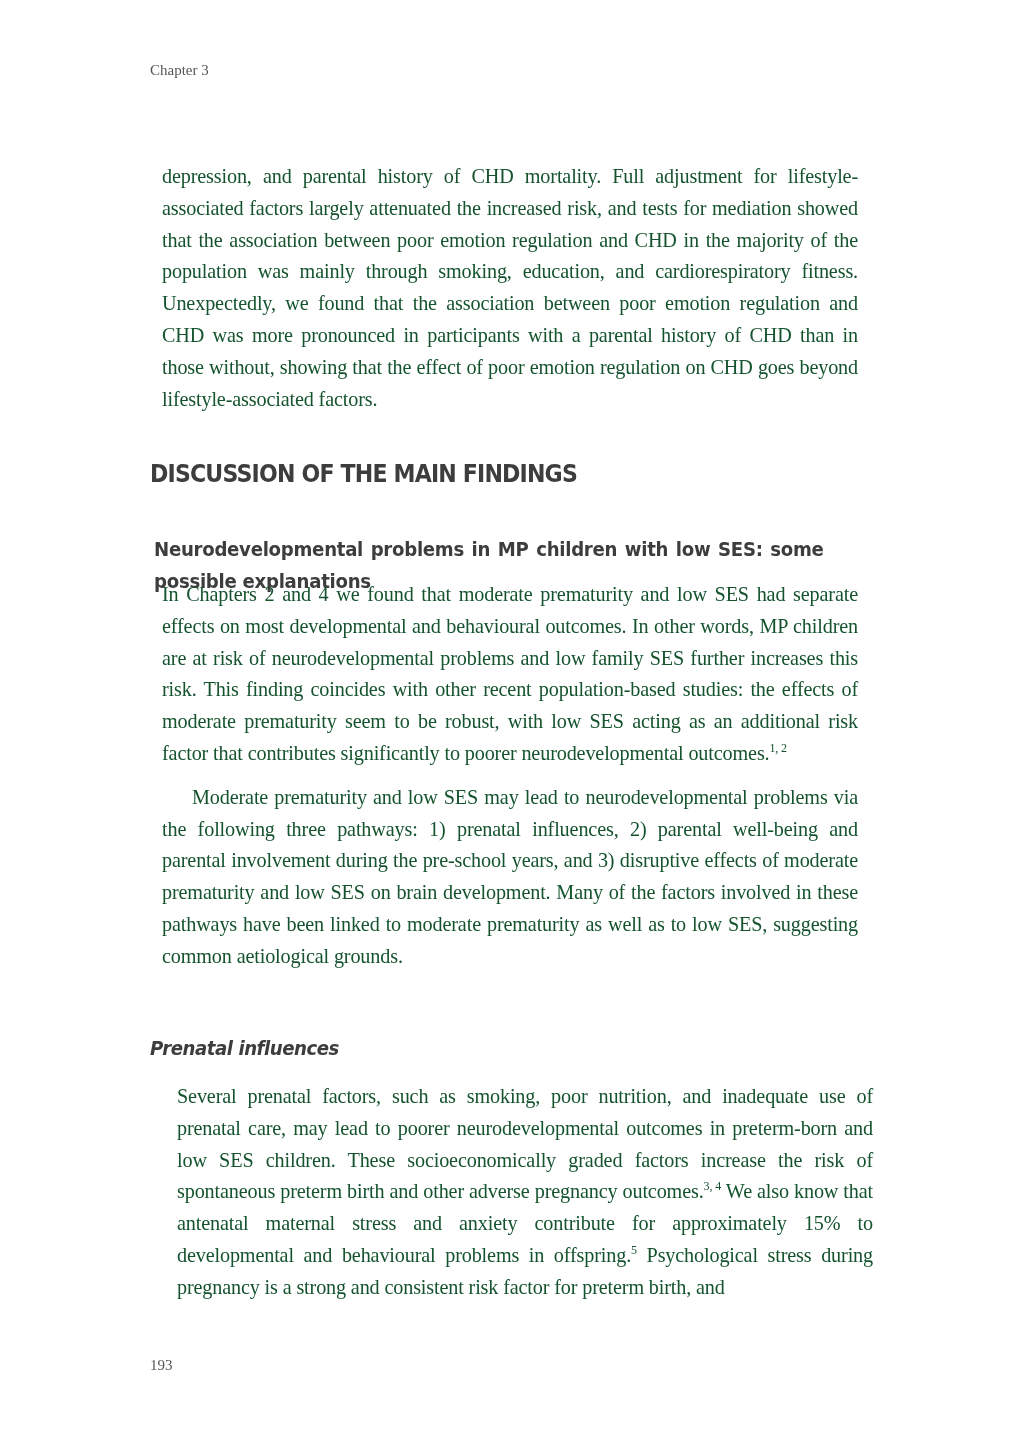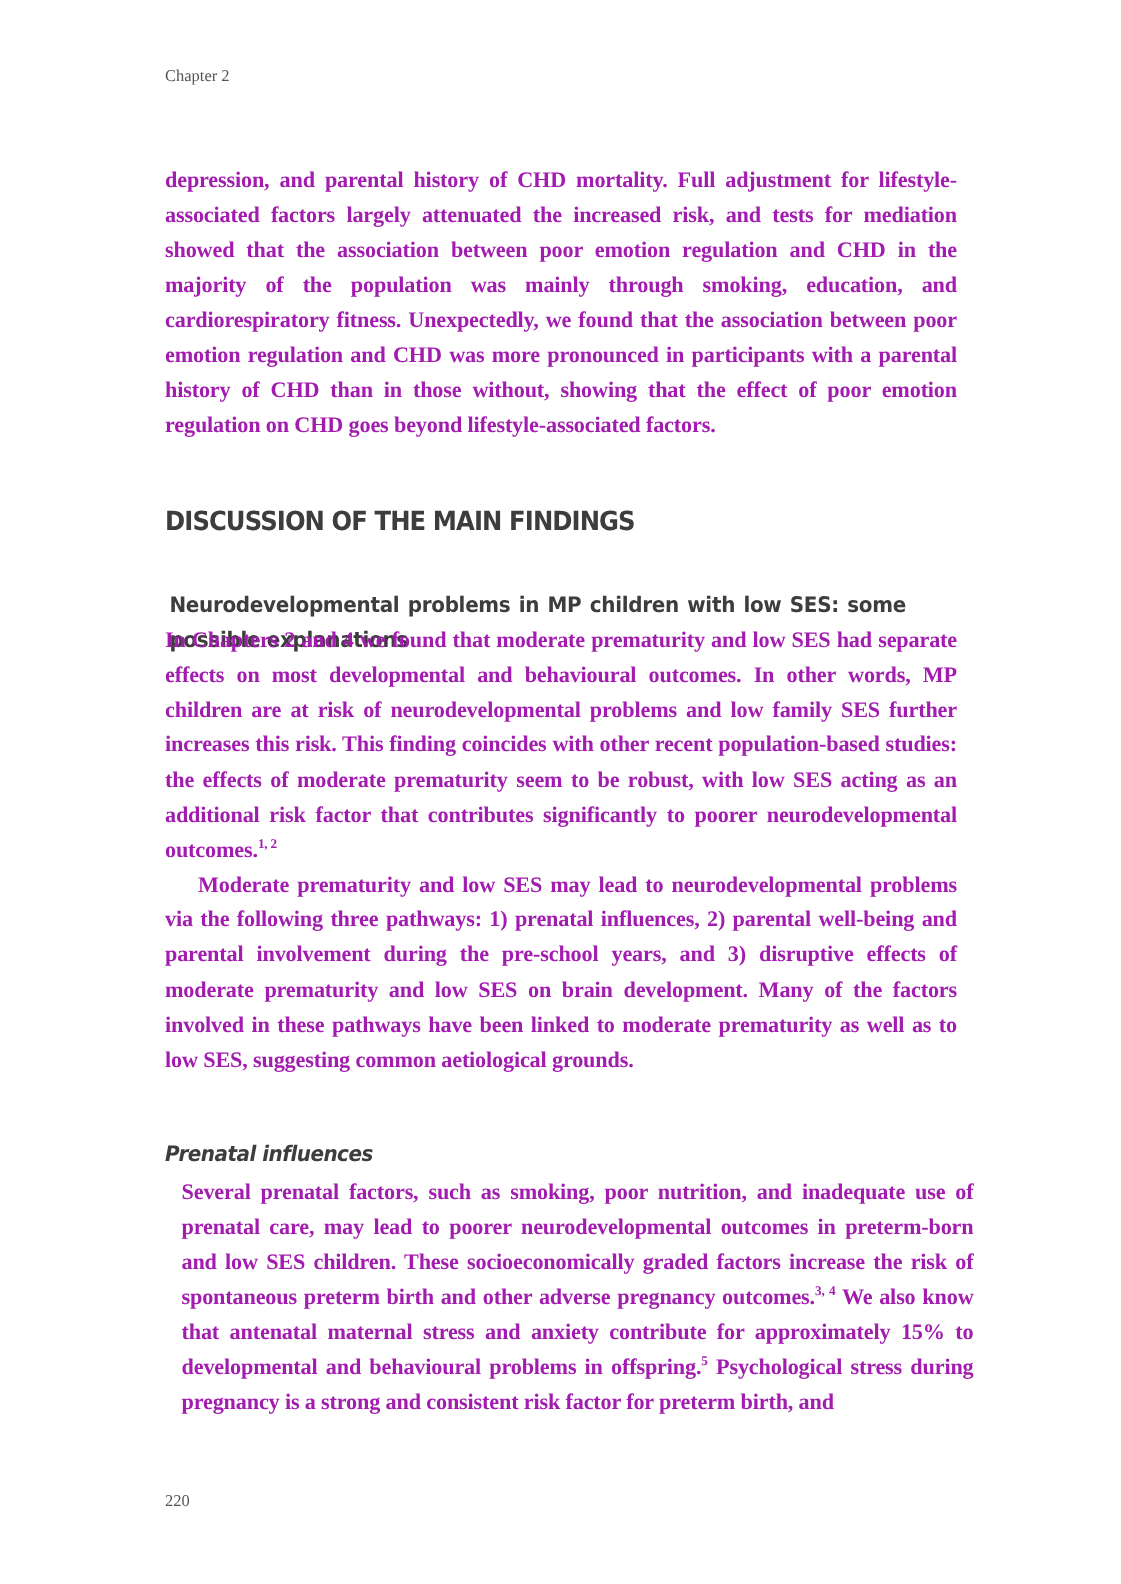--- a/index.html
+++ b/index.html
@@ -9,23 +9,22 @@
       position: absolute; left: 150px; top: 62px;
       font-family: "Liberation Serif", serif; font-size: 15px; color: #555;
     }
     .folio {
       position: absolute; left: 150px; top: 1357px;
       font-family: "Liberation Serif", serif; font-size: 15px; color: #555;
     }
     .para {
       font-family: "Liberation Serif", serif;
       font-size: 20.2px; line-height: 31.8px;
-      text-align: justify; margin: 0; color: #a21caf;
+      text-align: justify; margin: 12px; color: #14532d;
       letter-spacing: -0.15px;
-      font-weight: bold;
     }
     .para.indent { text-indent: 30px; }
     .para sup { font-size: 12px; line-height: 0; vertical-align: 8px; }
     .block1 { position: absolute; top: 149px; left: 0; width: 720px; }
     .h1 {
       position: absolute; top: 460px; left: 0;
       font-family: "DejaVu Sans", sans-serif; font-weight: bold;
       font-size: 24px; color: #3d3d3d; letter-spacing: -0.9px; margin: 0;
       transform: scaleX(0.92); transform-origin: left;
     }
@@ -41,21 +40,21 @@
       position: absolute; top: 1037px; left: 0;
       font-family: "DejaVu Sans", sans-serif; font-style: italic;
       font-size: 19.5px; color: #3d3d3d; margin: 0; letter-spacing: -0.5px;
       transform: scaleX(0.93); transform-origin: left;
     }
     .block3 { position: absolute; top: 1069px; left: 15px; width: 720px; }
   </style>
 </head>
 <body>
 
-<div class="running-head">Chapter 2</div>
+<div class="running-head">Chapter 3</div>
 
 <div class="page">
   <div class="block1">
     <p class="para">depression, and parental history of CHD mortality. Full adjustment for lifestyle-associated factors largely attenuated the increased risk, and tests for mediation showed that the association between poor emotion regulation and CHD in the majority of the population was mainly through smoking, education, and cardiorespiratory fitness. Unexpectedly, we found that the association between poor emotion regulation and CHD was more pronounced in participants with a parental history of CHD than in those without, showing that the effect of poor emotion regulation on CHD goes beyond lifestyle-associated factors.</p>
   </div>
 
   <h1 class="h1">DISCUSSION OF THE MAIN FINDINGS</h1>
 
   <h2 class="h2"><span class="squeeze">Neurodevelopmental problems in MP children with low SES: some possible explanations</span></h2>
 
@@ -64,13 +63,13 @@
     <p class="para indent">Moderate prematurity and low SES may lead to neurodevelopmental problems via the following three pathways: 1) prenatal influences, 2) parental well-being and parental involvement during the pre-school years, and 3) disruptive effects of moderate prematurity and low SES on brain development. Many of the factors involved in these pathways have been linked to moderate prematurity as well as to low SES, suggesting common aetiological grounds.</p>
   </div>
 
   <h3 class="h3">Prenatal influences</h3>
 
   <div class="block3">
     <p class="para"><span>Several prenatal factors, such as smoking, poor nutrition, and inadequate use of prenatal care, may lead to poorer neurodevelopmental outcomes in preterm-born and low SES children. These socioeconomically graded factors increase the risk of spontaneous preterm birth and other adverse pregnancy outcomes.</span><sup>3, 4</sup><span> We also know that antenatal maternal stress and anxiety contribute for approximately 15% to developmental and behavioural problems in offspring.</span><sup>5</sup><span> Psychological stress during pregnancy is a strong and consistent risk factor for preterm birth, and</span></p>
   </div>
 </div>
 
-<div class="folio">220</div>
+<div class="folio">193</div>
 
 </body></html>

